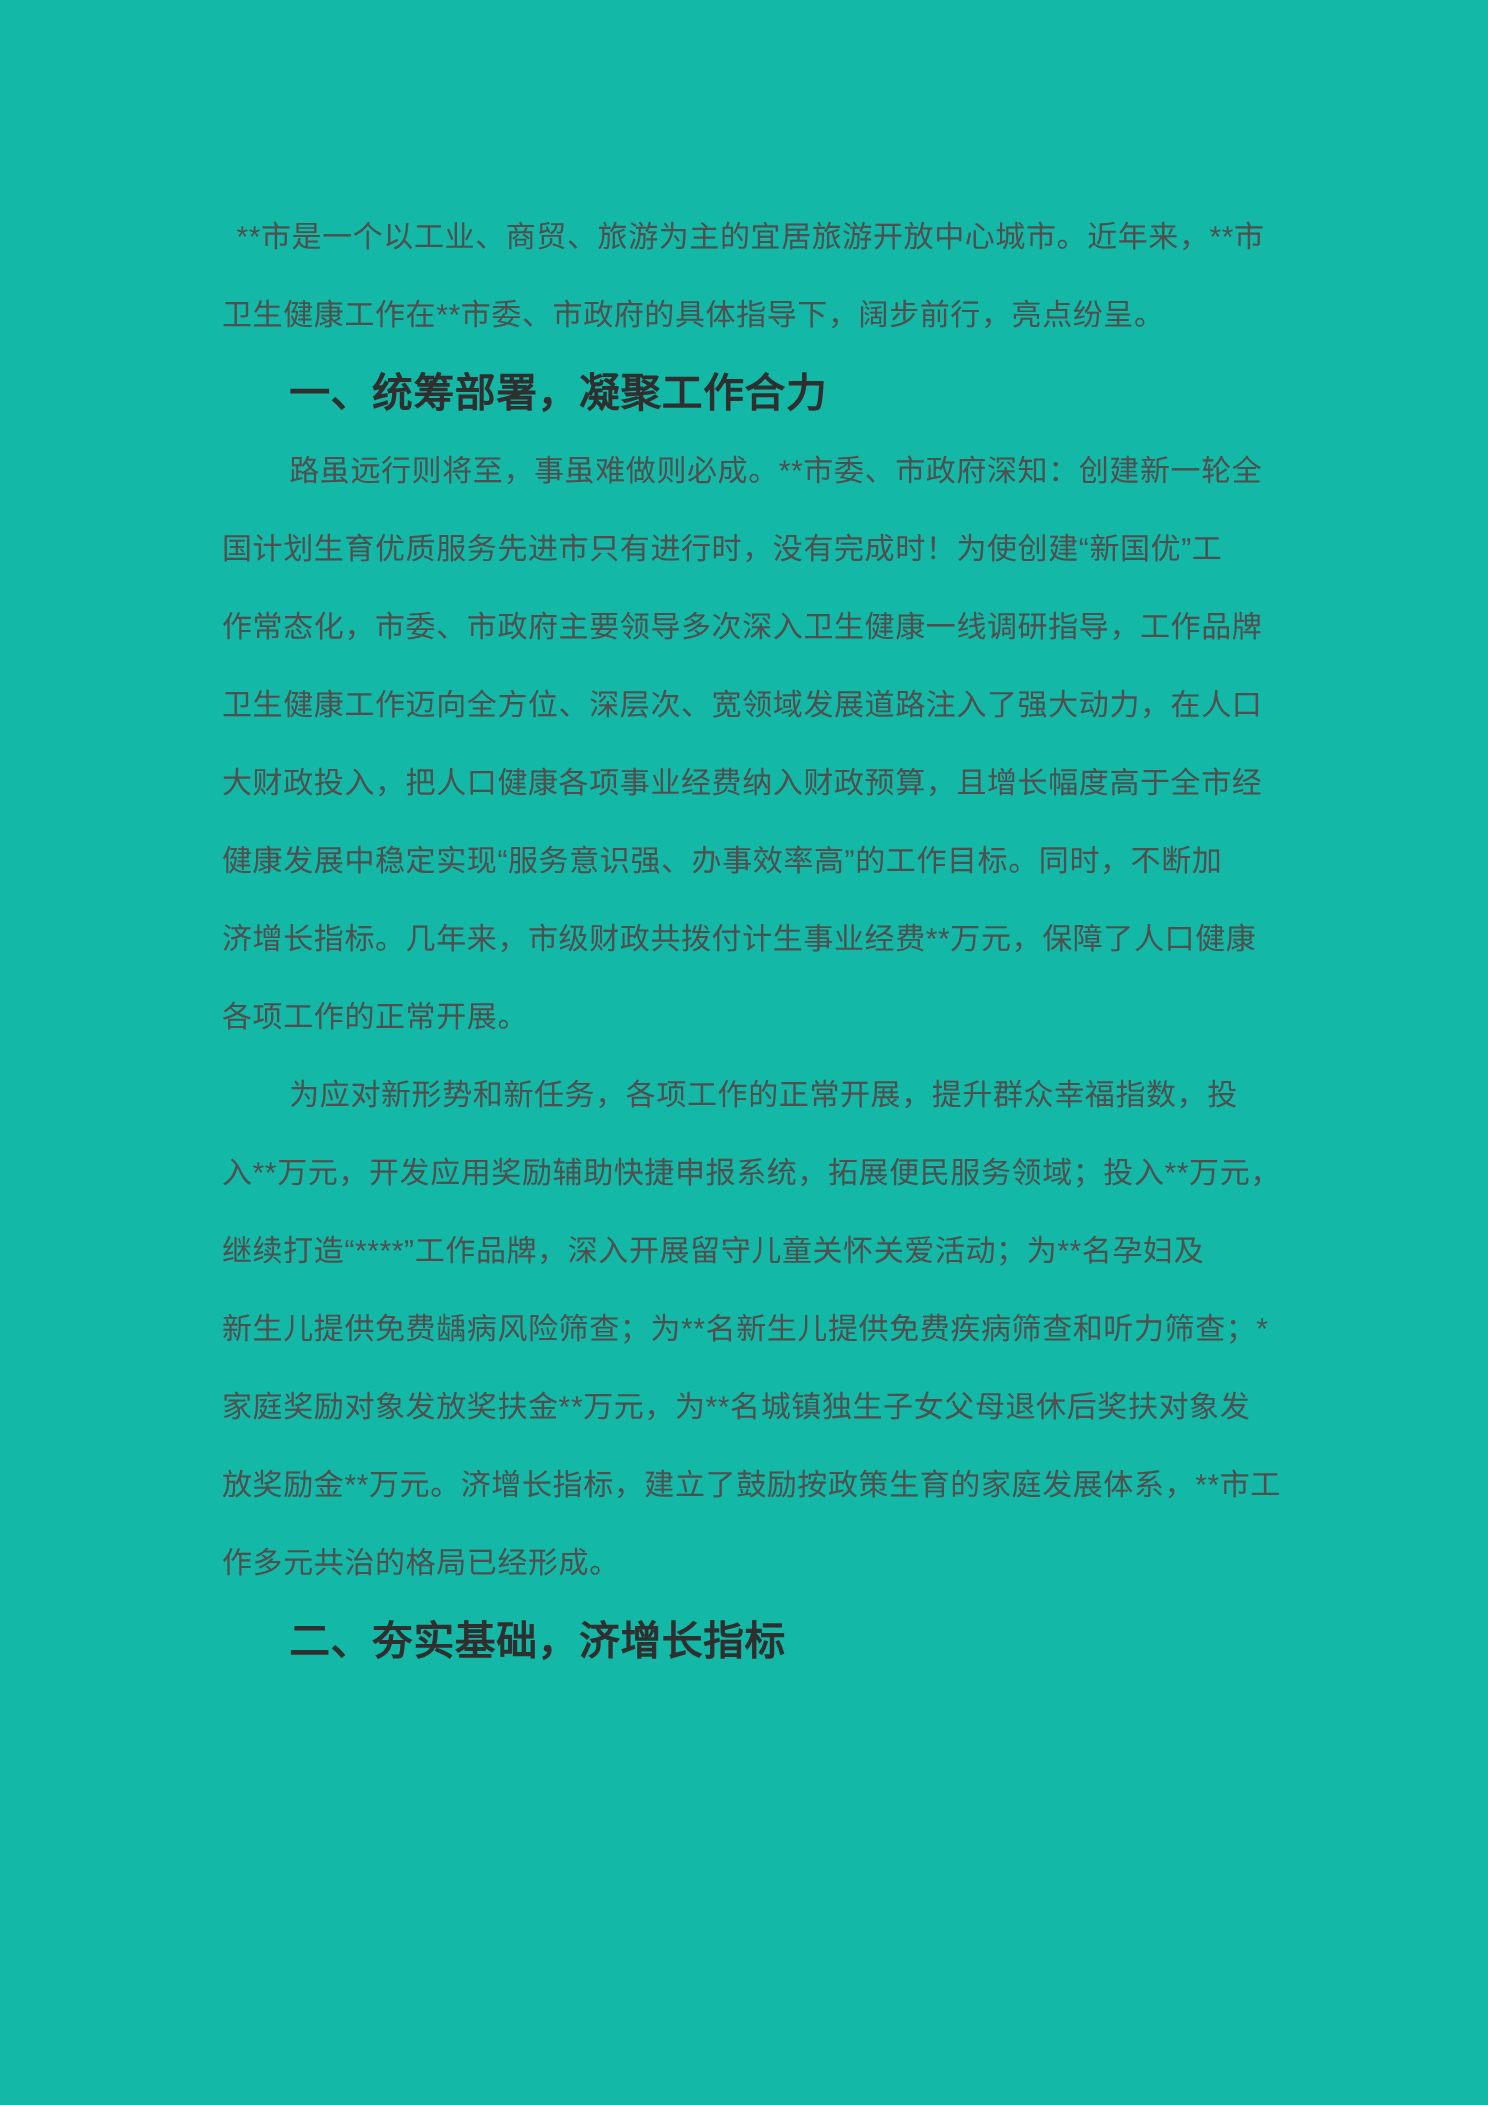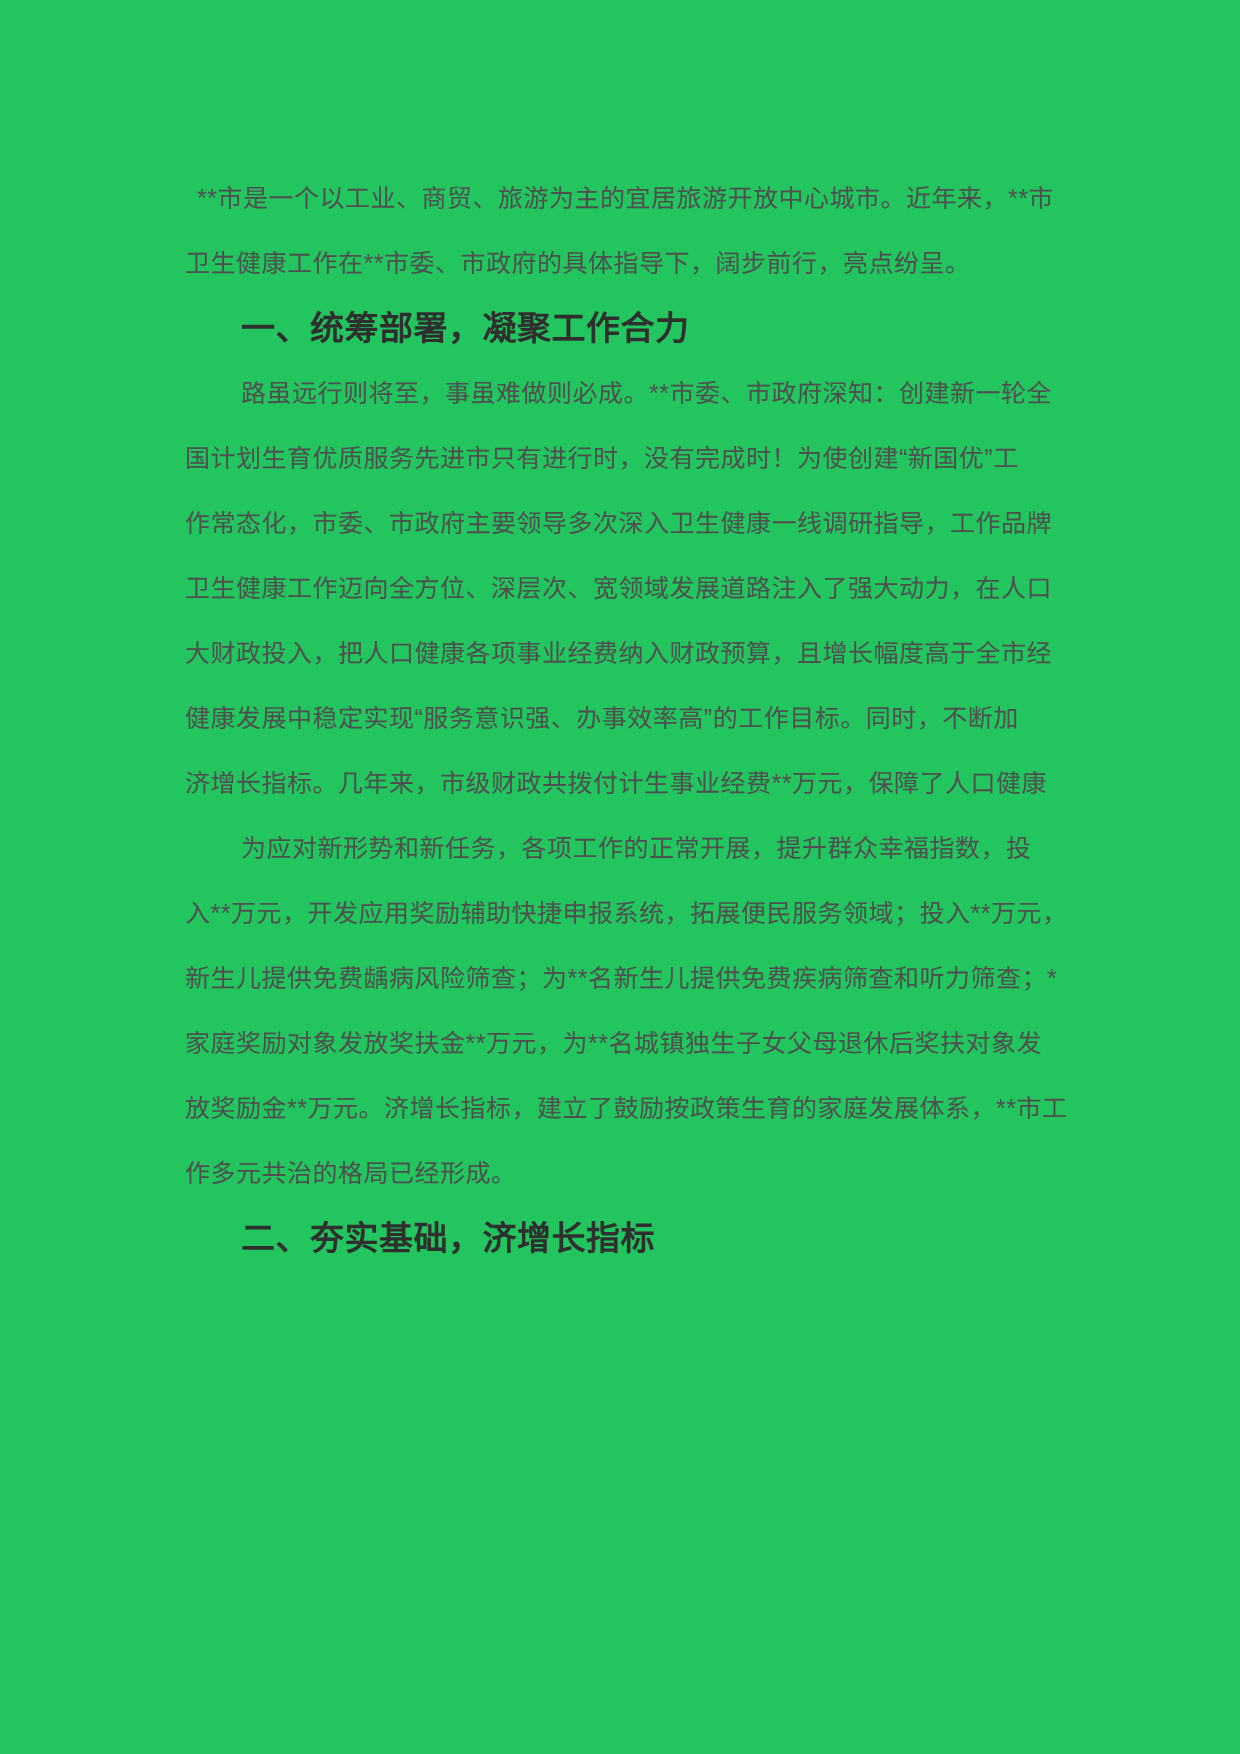--- a/index.html
+++ b/index.html
@@ -5,21 +5,21 @@
 <style>
   html, body {
     margin: 0;
     padding: 0;
     background: #ffffff;
   }
   .page {
     position: relative;
     width: 1240px;
     height: 1754px;
-    background: #22c55e;
+    background: #14b8a6;
     overflow: hidden;
     font-family: "Liberation Sans", "DejaVu Sans", sans-serif;
   }
   .content {
     position: absolute;
     left: 185px;
     top: 166px;
     width: 880px;
   }
   .line {
@@ -50,21 +50,23 @@
       <div class="line indent-star">**市是一个以工业、商贸、旅游为主的宜居旅游开放中心城市。近年来，**市</div>
       <div class="line">卫生健康工作在**市委、市政府的具体指导下，阔步前行，亮点纷呈。</div>
       <div class="heading indent-normal">一、统筹部署，凝聚工作合力</div>
       <div class="line indent-normal">路虽远行则将至，事虽难做则必成。**市委、市政府深知：创建新一轮全</div>
       <div class="line">国计划生育优质服务先进市只有进行时，没有完成时！为使创建“新国优”工</div>
       <div class="line">作常态化，市委、市政府主要领导多次深入卫生健康一线调研指导，工作品牌</div>
       <div class="line">卫生健康工作迈向全方位、深层次、宽领域发展道路注入了强大动力，在人口</div>
       <div class="line">大财政投入，把人口健康各项事业经费纳入财政预算，且增长幅度高于全市经</div>
       <div class="line">健康发展中稳定实现“服务意识强、办事效率高”的工作目标。同时，不断加</div>
       <div class="line">济增长指标。几年来，市级财政共拨付计生事业经费**万元，保障了人口健康</div>
+      <div class="line">各项工作的正常开展。</div>
       <div class="line indent-normal">为应对新形势和新任务，各项工作的正常开展，提升群众幸福指数，投</div>
       <div class="line">入**万元，开发应用奖励辅助快捷申报系统，拓展便民服务领域；投入**万元，</div>
+      <div class="line">继续打造“****”工作品牌，深入开展留守儿童关怀关爱活动；为**名孕妇及</div>
       <div class="line">新生儿提供免费龋病风险筛查；为**名新生儿提供免费疾病筛查和听力筛查；*</div>
       <div class="line">家庭奖励对象发放奖扶金**万元，为**名城镇独生子女父母退休后奖扶对象发</div>
       <div class="line">放奖励金**万元。济增长指标，建立了鼓励按政策生育的家庭发展体系，**市工</div>
       <div class="line">作多元共治的格局已经形成。</div>
       <div class="heading indent-normal">二、夯实基础，济增长指标</div>
     </div>
 </div>
 
 </body></html>

